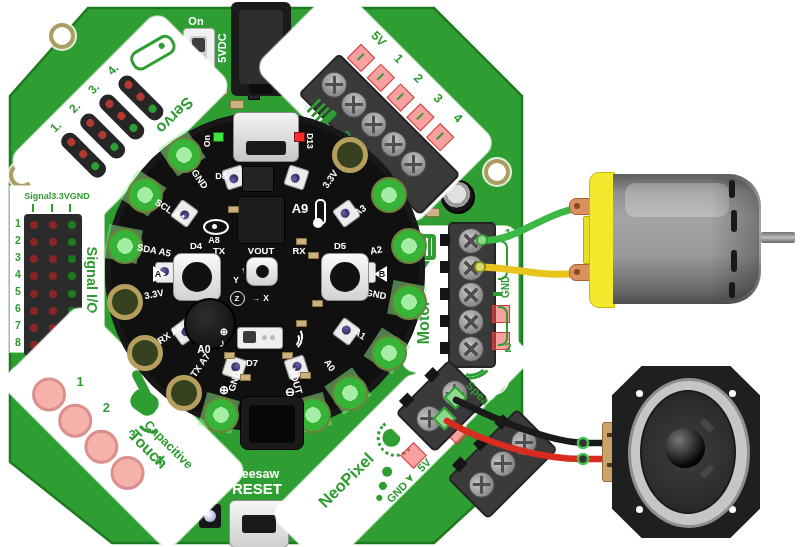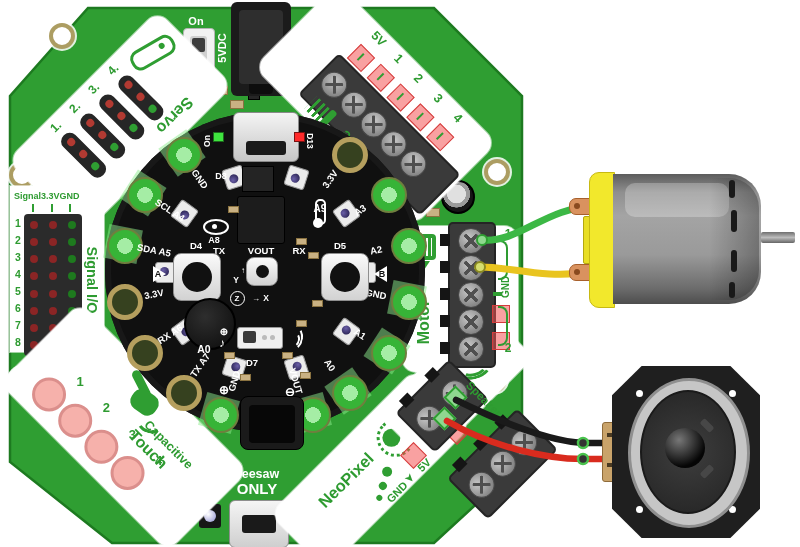--- a/index.html
+++ b/index.html
@@ -180,21 +180,21 @@
   <div class="stub" style="left:493px;top:292px;width:9px;height:4px;z-index:12"></div>
   <div class="redpad" style="left:492px;top:305px;width:16px;height:16px;z-index:12"></div>
   <div class="redpad" style="left:492px;top:332px;width:16px;height:16px;z-index:12"></div>
   <span class="rt" style="left:508px;top:234px;font-size:12px;transform:translate(-50%,-50%);z-index:12">1</span>
   <div class="bracket" style="left:498px;top:240px;height:36px;z-index:12"></div>
   <span class="rt" style="left:505px;top:287px;font-size:10px;transform:translate(-50%,-50%) rotate(-90deg);z-index:12">GND</span>
   <div class="bracket" style="left:498px;top:306px;height:36px;z-index:12"></div>
   <span class="rt" style="left:508px;top:348px;font-size:12px;transform:translate(-50%,-50%);z-index:12">2</span>
 
   <div class="band" style="left:10px;top:186px;width:94px;height:166px;border-radius:0 16px 16px 0;z-index:10">
-    <div class="abs" style="left:4px;top:5px;width:86px;display:flex;justify-content:flex-start">
+    <div class="abs" style="left:4px;top:5px;width:86px;display:flex;justify-content:center">
       <span class="rt" style="position:static;font-size:9px">Signal</span>
       <span class="rt" style="position:static;font-size:9px">3.3V</span>
       <span class="rt" style="position:static;font-size:9px">GND</span>
     </div>
     <div class="stub" style="left:22px;top:18px;width:2px;height:8px"></div>
     <div class="stub" style="left:41px;top:18px;width:2px;height:8px"></div>
     <div class="stub" style="left:59px;top:18px;width:2px;height:8px"></div>
     <span class="rt" style="left:8px;top:37px;font-size:10.5px;transform:translate(-50%,-50%)">1</span>
     <span class="rt" style="left:8px;top:54px;font-size:10.5px;transform:translate(-50%,-50%)">2</span>
     <span class="rt" style="left:8px;top:71px;font-size:10.5px;transform:translate(-50%,-50%)">3</span>
@@ -301,21 +301,21 @@
     <div class="notch" style="left:45px;top:-8px;width:12px;height:10px"></div>
     <div class="screw" style="left:5px;top:13px"></div>
     <div class="screw" style="left:41px;top:13px"></div>
   </div>
   <span class="rt" style="left:484px;top:399px;font-size:11.5px;transform:translate(-50%,-50%) rotate(45deg);z-index:12">Speaker</span>
   <div class="lug" style="left:447px;top:389px;width:13px;height:13px;transform:rotate(-45deg);z-index:13"></div>
   <div class="lug" style="left:436px;top:410px;width:13px;height:13px;transform:rotate(-45deg);z-index:13"></div>
 
   <div class="abs" style="left:221px;top:468px;width:72px;text-align:center;z-index:9;color:#fff;font-weight:bold;line-height:1.05">
     <div style="font-size:12.5px">seesaw</div>
-    <div style="font-size:15px">ONLY</div>
+    <div style="font-size:15px">RESET</div>
   </div>
   <div class="abs" style="left:229px;top:500px;width:58px;height:46px;background:linear-gradient(#f5f5f5,#cfcfcf);border:1px solid #8e8e8e;border-radius:6px;z-index:9">
     <div class="abs" style="left:12px;top:14px;width:34px;height:18px;background:#1a1a1a;border-radius:3px"></div>
   </div>
   <div class="abs" style="left:199px;top:504px;width:22px;height:24px;background:#161616;border-radius:3px;z-index:9">
     <div class="abs" style="left:5px;top:6px;width:12px;height:12px;border-radius:50%;background:radial-gradient(circle at 35% 35%,#fff,#8f8fd0)"></div>
   </div>
   <div class="abs" style="left:292px;top:519px;width:14px;height:9px;background:#eae24d;border:1px solid #a39b1a;z-index:9"></div>
   <div class="smd-d" style="left:314px;top:521px;width:12px;height:8px;z-index:9"></div>
 
@@ -399,21 +399,21 @@
   <div class="abs" style="left:294px;top:132px;width:9px;height:8px;background:#ff2a2a;border:1px solid #7a1212;z-index:23"></div>
   <span class="cpxsilk" style="left:310px;top:141px;font-size:8.5px;transform:translate(-50%,-50%) rotate(90deg);z-index:23">D13</span>
 
   <span class="cpxsilk" style="left:221px;top:176px;font-size:9px;transform:translate(-50%,-50%);z-index:23">D8</span>
   <div class="abs" style="left:242px;top:166px;width:30px;height:24px;background:#242424;border:1px solid #000;z-index:23"></div>
   <div class="abs" style="left:237px;top:196px;width:46px;height:46px;background:#1c1c1c;border:1px solid #000;border-radius:3px;z-index:23"></div>
   <div class="abs" style="left:203px;top:219px;width:22px;height:12px;border:2px solid #fff;border-radius:50%;z-index:23">
     <div class="abs" style="left:7px;top:2.5px;width:5px;height:5px;border-radius:50%;background:#fff"></div>
   </div>
   <span class="cpxsilk" style="left:214px;top:240px;font-size:9px;transform:translate(-50%,-50%);z-index:23">A8</span>
-  <span class="cpxsilk" style="left:320px;top:208px;font-size:10px;transform:translate(-50%,-50%);z-index:23">A9</span>
+  <span class="cpxsilk" style="left:300px;top:208px;font-size:13px;transform:translate(-50%,-50%);z-index:23">A9</span>
   <div class="abs" style="left:315px;top:199px;width:7px;height:22px;border:2px solid #fff;border-radius:5px;z-index:23"></div>
   <div class="abs" style="left:313px;top:218px;width:10px;height:10px;border-radius:50%;background:#fff;z-index:23"></div>
 
   <span class="cpxsilk" style="left:219px;top:250px;font-size:9.5px;transform:translate(-50%,-50%);z-index:23">TX</span>
   <span class="cpxsilk" style="left:261px;top:250px;font-size:9.5px;transform:translate(-50%,-50%);z-index:23">VOUT</span>
   <span class="cpxsilk" style="left:299px;top:250px;font-size:9.5px;transform:translate(-50%,-50%);z-index:23">RX</span>
   <div class="btn-sq" style="left:246px;top:257px;width:30px;height:27px;z-index:23">
     <div class="abs" style="left:9px;top:7px;width:13px;height:13px;border-radius:50%;background:#111"></div>
   </div>
 

